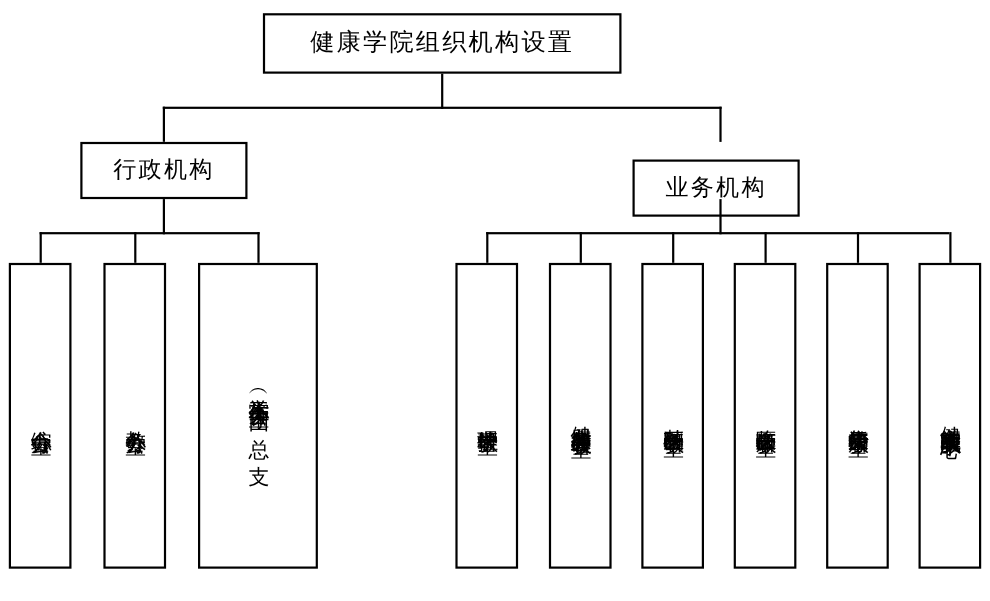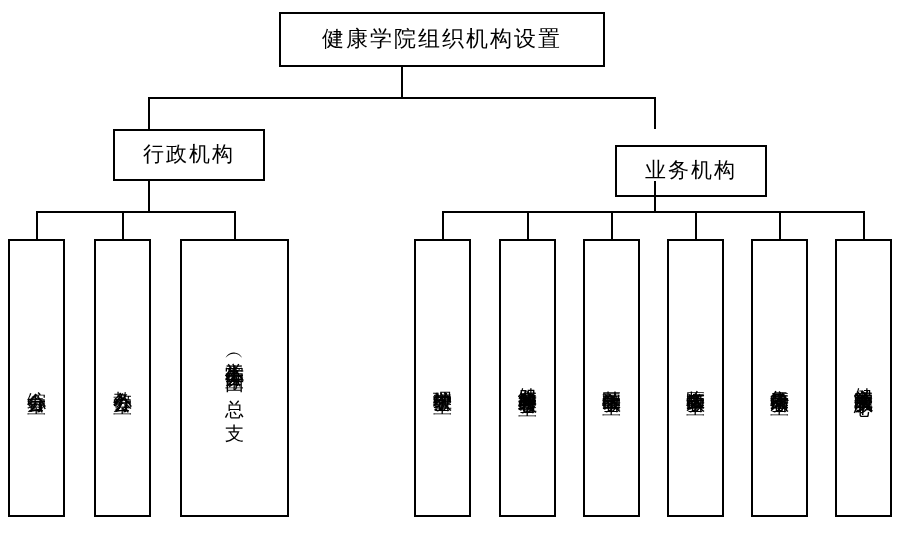--- a/index.html
+++ b/index.html
@@ -25,21 +25,20 @@
     color: #000000;
     display: flex;
     align-items: center;
     justify-content: center;
     text-align: center;
   }
   .node-h {
     font-size: 21px;
     letter-spacing: 2px;
     line-height: 1.2;
-    margin-left: 40px;
   }
   .node-v {
     writing-mode: vertical-rl;
     text-orientation: upright;
     font-size: 19px;
     line-height: 1.25;
     letter-spacing: 1px;
     padding: 8px 2px;
     white-space: pre-wrap;
   }

